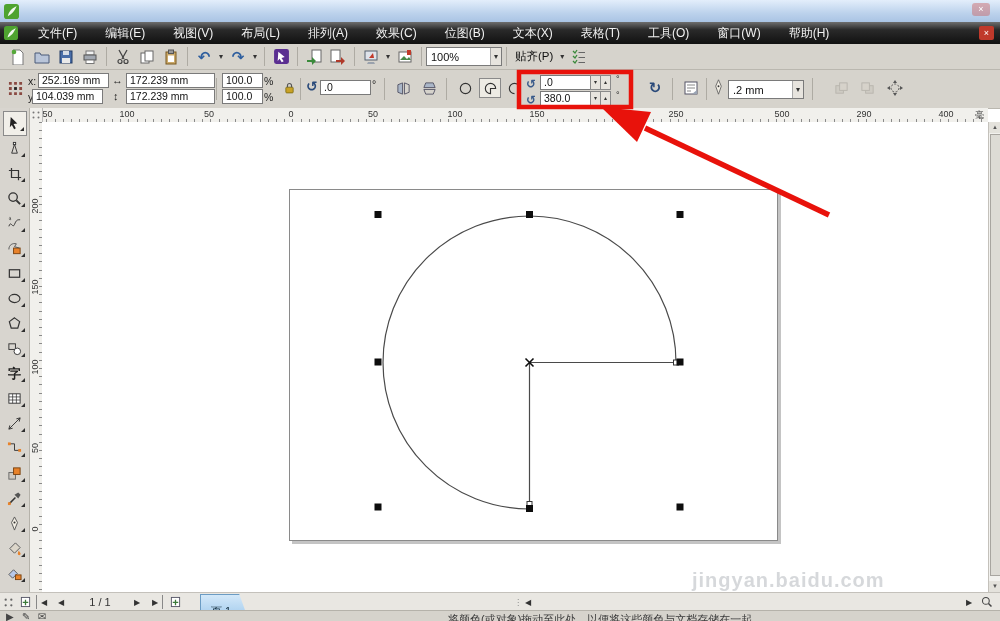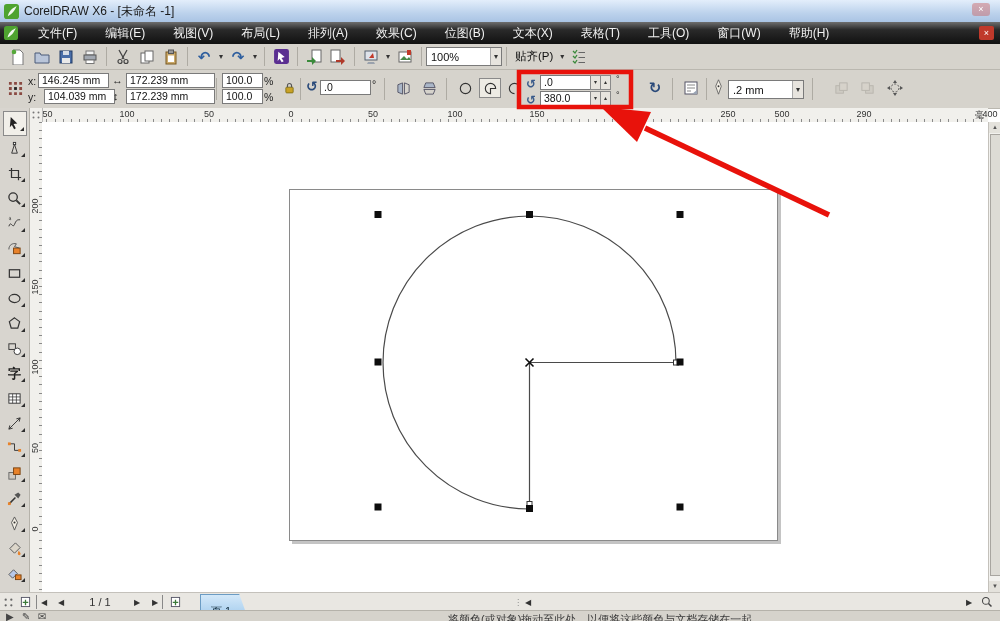--- a/index.html
+++ b/index.html
@@ -91,21 +91,20 @@
 </head>
 <body>
 
 <div id="titlebar">
   <span class="logo">
     <svg width="15" height="15" viewBox="0 0 16 16">
         <rect width="16" height="16" rx="3" fill="#4ea32f"></rect>
         <path d="M4 13C6 6 10 4 13.5 2.5 11.5 6 10.5 10 4 13z" fill="#fff" opacity=".92"></path>
       </svg>
   </span>
-  <span>CorelDRAW X6 - [未命名 -1]</span>
   <span id="win-close">×</span>
 </div>
 
 <div id="menubar">
   <span class="logo">
     <svg width="14" height="14" viewBox="0 0 16 16">
         <rect width="16" height="16" rx="3" fill="#4ea32f"></rect>
         <path d="M4 13C6 6 10 4 13.5 2.5 11.5 6 10.5 10 4 13z" fill="#fff" opacity=".92"></path>
       </svg>
   </span>
@@ -233,23 +232,23 @@
 </div>
 
 <div id="propbar">
   <span class="pbtn" style="left:4px">
       <svg width="15" height="15" viewBox="0 0 16 16">
         <path d="M1 1h3v3H1zM6.5 1h3v3h-3zM12 1h3v3h-3zM1 6.5h3v3H1zM12 6.5h3v3h-3zM1 12h3v3H1zM6.5 12h3v3h-3zM12 12h3v3h-3z" fill="#8a4a42"></path>
         <rect x="6.5" y="6.5" width="3" height="3" fill="#222"></rect>
       </svg>
     </span>
   <span class="plbl" style="left:28px;top:5px">x:</span>
-  <div class="fld" style="left:38px;top:3px;width:66px">146.245 mm</div>
+  <div class="fld" style="left:38px;top:3px;width:66px">252.169 mm</div>
   <span class="plbl" style="left:28px;top:21px">y:</span>
-  <div class="fld" style="left:44px;top:19px;width:66px">104.039 mm</div>
+  <div class="fld" style="left:32px;top:19px;width:66px">104.039 mm</div>
   <span class="plbl" style="left:112px;top:4px;font-size:11px">↔</span>
   <div class="fld" style="left:126px;top:3px;width:84px">172.239 mm</div>
   <span class="plbl" style="left:113px;top:20px;font-size:11px">↕</span>
   <div class="fld" style="left:126px;top:19px;width:84px">172.239 mm</div>
   <span class="psep" style="left:216px"></span>
   <div class="fld" style="left:222px;top:3px;width:36px">100.0</div>
   <span class="plbl" style="left:264px;top:5px">%</span>
   <div class="fld" style="left:222px;top:19px;width:36px">100.0</div>
   <span class="plbl" style="left:264px;top:21px">%</span>
   <span class="pbtn" style="left:278px">
@@ -347,24 +346,24 @@
 
 <div id="hruler">
   <span class="hlab" style="left:15px">150</span>
   <span class="hlab" style="left:97px">100</span>
   <span class="hlab" style="left:179px">50</span>
   <span class="hlab" style="left:261px">0</span>
   <span class="hlab" style="left:343px">50</span>
   <span class="hlab" style="left:425px">100</span>
   <span class="hlab" style="left:507px">150</span>
   <span class="hlab" style="left:589px">200</span>
-  <span class="hlab" style="left:698px">250</span>
+  <span class="hlab" style="left:646px">250</span>
   <span class="hlab" style="left:752px">500</span>
   <span class="hlab" style="left:834px">290</span>
-  <span class="hlab" style="left:960px">400</span>
+  <span class="hlab" style="left:916px">400</span>
   <span class="hlab" style="left:945px;transform:none">毫米</span>
 </div>
 <div id="ruler-origin">
   <svg width="8" height="8" viewBox="0 0 8 8">
       <circle cx="1.5" cy="1.5" r="1" fill="#777"></circle>
       <circle cx="6.5" cy="1.5" r="1" fill="#777"></circle>
       <circle cx="1.5" cy="6.5" r="1" fill="#777"></circle>
       <circle cx="6.5" cy="6.5" r="1" fill="#777"></circle>
     </svg>
 </div>
@@ -481,20 +480,21 @@
   <span class="tool">
       <svg width="15" height="15" viewBox="0 0 16 16">
         <path d="M2 9l5-5 4 4-5 5z" fill="#b8c8e8" stroke="#555"></path>
         <rect x="9" y="9.5" width="6" height="5" fill="#e8822a" stroke="#7a4210"></rect>
       </svg>
     </span>
 </div>
 
 <div id="canvas">
   <div id="page"></div>
+  <span id="watermark">jingyan.baidu.com</span>
 </div>
 
 <div id="vscroll">
   <span class="sbarrow" style="top:0">▲</span>
   <div id="vthumb"></div>
   <span class="sbarrow" style="bottom:0">▼</span>
 </div>
 
 <div id="bottombar">
   <span class="navbtn" style="left:2px;width:13px">

